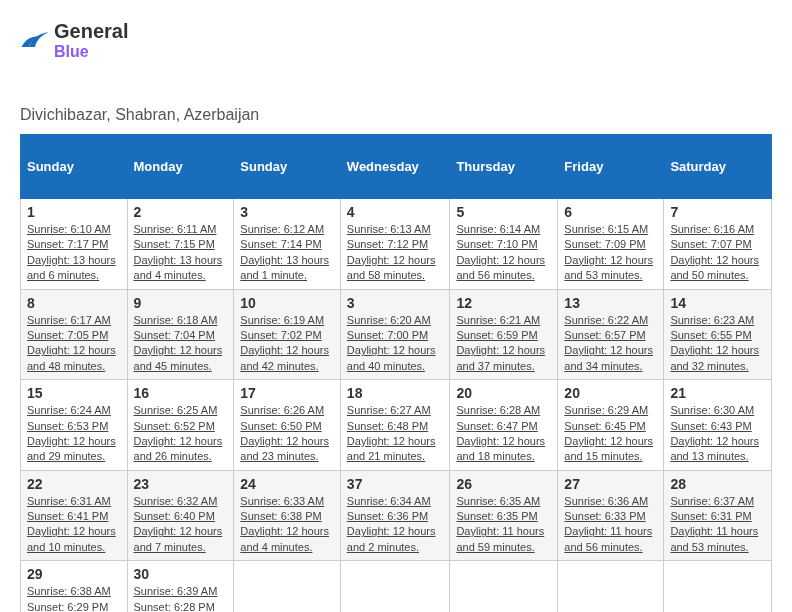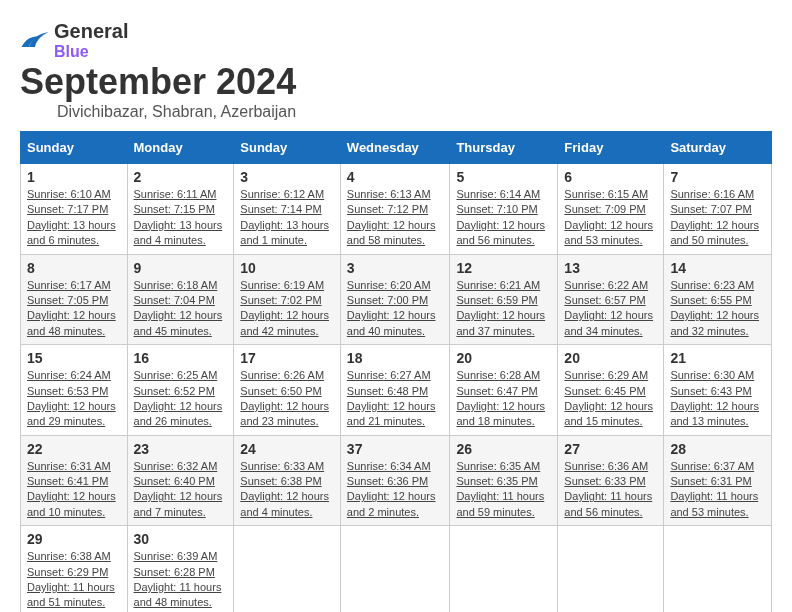--- a/index.html
+++ b/index.html
@@ -35,32 +35,33 @@
       text-align: right;
     }
     .month-title {
       font-size: 36px;
       font-weight: bold;
       color: #333;
     }
     .location {
       font-size: 16px;
       color: #555;
+      margin-top: 45px;
     }
     .calendar-table {
       width: 100%;
       border-collapse: collapse;
       font-size: 11px;
     }
     .calendar-table thead tr {
       background-color: #1a6dbb;
       color: white;
     }
     .calendar-table thead th {
-      padding: 8px 6px;
+      padding: 24px 6px;
       text-align: left;
       font-size: 13px;
       font-weight: bold;
       border: 1px solid #1a6dbb;
     }
     .calendar-table tbody td {
       border: 1px solid #ccc;
       padding: 5px 6px;
       vertical-align: top;
       width: 113px;
@@ -97,21 +98,20 @@
         <path d="M2 22 C8 10, 18 6, 30 8 C22 8, 14 14, 12 22Z" fill="#1a6dbb"></path>
         <path d="M12 22 C16 10, 26 4, 38 2 C30 6, 22 12, 20 22Z" fill="#1a6dbb"></path>
       </svg>
       <div>
         <span style="font-size:20px;font-weight:bold;color:#333;">General</span><br>
         <span style="font-size:16px;font-weight:bold;color:#8b5cf6;">Blue</span>
       </div>
     </div>
   </div>
   <div class="title-section">
-    <div class="month-title">September 2024</div>
     <div class="location">Divichibazar, Shabran, Azerbaijan</div>
   </div>
 </div>
 
 <table class="calendar-table">
   <thead>
     <tr>
     <th>Sunday</th>
         <th>Monday</th>
         <th>Sunday</th>

